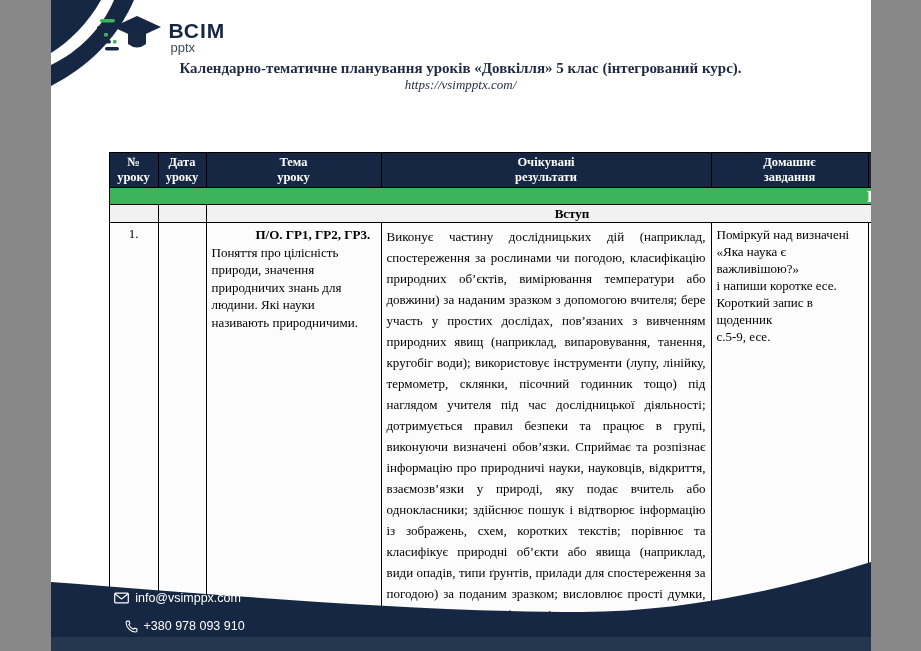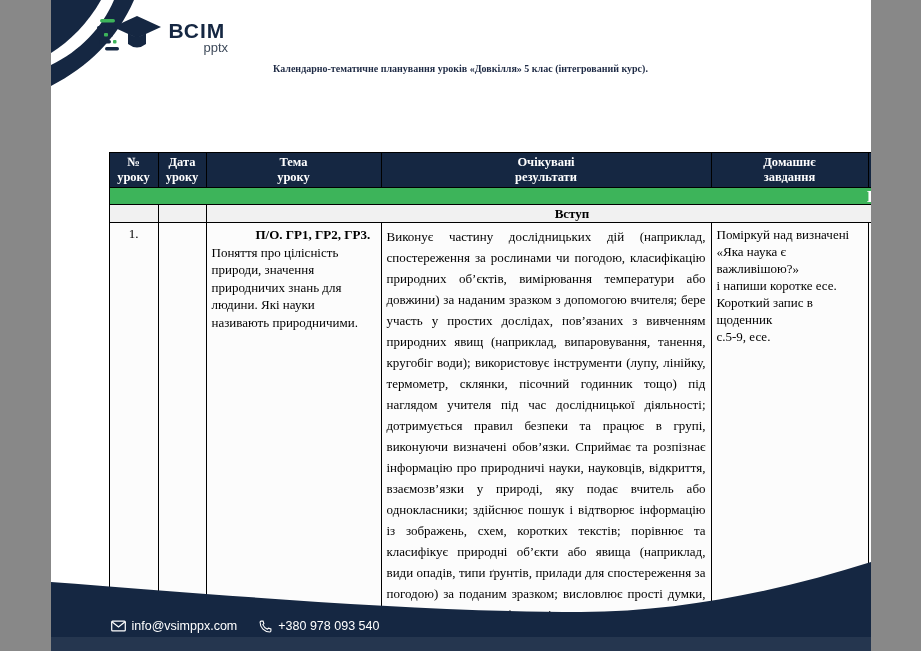--- a/index.html
+++ b/index.html
@@ -9,24 +9,24 @@
     position:relative; width:820px; height:651px; margin:0 auto;
     background:#fff; overflow:hidden;
     font-family:"Liberation Serif", serif; color:#000;
   }
   
   .corner-tl { position:absolute; left:0; top:0; }
   
   .logo { position:absolute; left:46px; top:14px; display:flex; align-items:center; gap:6px; }
   .logo-text { display:flex; flex-direction:column; font-family:"Liberation Sans", sans-serif; }
   .logo-name { font-size:21px; font-weight:bold; color:var(--navy); letter-spacing:1px; line-height:20px; }
-  .logo-sub  { font-size:13px; color:#3e4a5a; line-height:13px; padding-left:2px;margin-left:33px; }
+  .logo-sub  { font-size:13px; color:#3e4a5a; line-height:13px; padding-left:2px; }
   
   .title-block { position:absolute; top:60px; left:0; right:0; text-align:center; color:var(--title); }
-  .title-l1, .title-l2 { font-size:10px; font-weight:bold; line-height:17px; }
+  .title-l1, .title-l2 { font-size:15px; font-weight:bold; line-height:17px; }
   .title-l3, .title-l4 { font-size:13px; font-style:italic; line-height:15.5px; }
   
   table.plan {
     position:absolute; left:58px; top:152px; width:829px;
     border-collapse:collapse; table-layout:fixed;
   }
   table.plan td, table.plan th { border:1px solid #000; vertical-align:top; overflow:hidden; }
   table.plan { border:1.5px solid #000; }
   th.hdr {
     background:var(--navy); color:#fff; font-size:12.5px; font-weight:bold;
@@ -41,22 +41,22 @@
   td.section-title { text-align:center; font-weight:bold; font-size:13px; }
   tr.lesson td { background:#fcfcfc; height:356px; padding:3px 5px; font-size:13px; }
   td.cell-num { text-align:center; }
   td.cell-topic { line-height:17.6px; }
   .topic-bold { font-weight:bold; display:block;margin-left:44px; }
   td.cell-results { text-align:justify; line-height:21px; padding:2px 4px; }
   td.cell-homework { white-space:pre-line; line-height:17px; }
   
   .footer-art { position:absolute; left:0; bottom:0; }
   .footer-contacts {
-    position:absolute; left:60px; bottom:18px; display:flex; align-items:center; gap:8px;
-    color:#fff; font-family:"Liberation Sans", sans-serif; font-size:12.5px;
+    position:absolute; left:60px; bottom:18px; display:flex; align-items:center; gap:14px;
+    color:#fff; font-family:"Liberation Sans", sans-serif; font-size:12.5px;flex-direction:column;
   }
   .contact-item { display:flex; align-items:center; gap:6px; }
   .contact-item + .contact-item { margin-left:14px; }
 </style>
 </head>
 <body>
 
 <div class="page">
 
   <svg class="corner-tl" width="100" height="100" viewBox="0 0 100 100">
@@ -78,20 +78,21 @@
       <path d="M31,19 Q40,26 49,19 L49,30 Q40,37 31,30 Z" fill="var(--navy)"></path>
     </svg>
     <div class="logo-text">
       <span class="logo-name">ВСІМ</span>
       <span class="logo-sub">pptx</span>
     </div>
   </div>
 
   <div class="title-block">
     <div class="title-l1">Календарно-тематичне планування уроків «Довкілля» 5 клас (інтегрований курс).</div>
+    <div class="title-l4">https://vsimpptx.com/</div>
   </div>
 
   <table class="plan">
     <colgroup>
       <col style="width:49px">
         <col style="width:48px">
         <col style="width:175px">
       <col style="width:330px">
         <col style="width:157px">
         <col style="width:70px">
@@ -165,17 +166,17 @@
       <svg width="15" height="12" viewBox="0 0 16 12">
         <rect x="0.75" y="0.75" width="14.5" height="10.5" rx="1" fill="none" stroke="#fff" stroke-width="1.3"></rect>
         <path d="M1,1.5 L8,7 L15,1.5" fill="none" stroke="#fff" stroke-width="1.3"></path>
       </svg>
       <span>info@vsimppx.com</span>
     </div>
     <div class="contact-item">
       <svg width="13" height="13" viewBox="0 0 24 24">
         <path d="M4,2 C3,2 2,3 2,4 C2,14 10,22 20,22 C21,22 22,21 22,20 L22,16.5 L17.5,15 L15.5,17 C12,15.5 8.5,12 7,8.5 L9,6.5 L7.5,2 Z" fill="none" stroke="#fff" stroke-width="2"></path>
       </svg>
-      <span>+380 978 093 540</span>
+      <span>+380 978 093 910</span>
     </div>
   </div>
 
 </div>
 
 </body></html>

